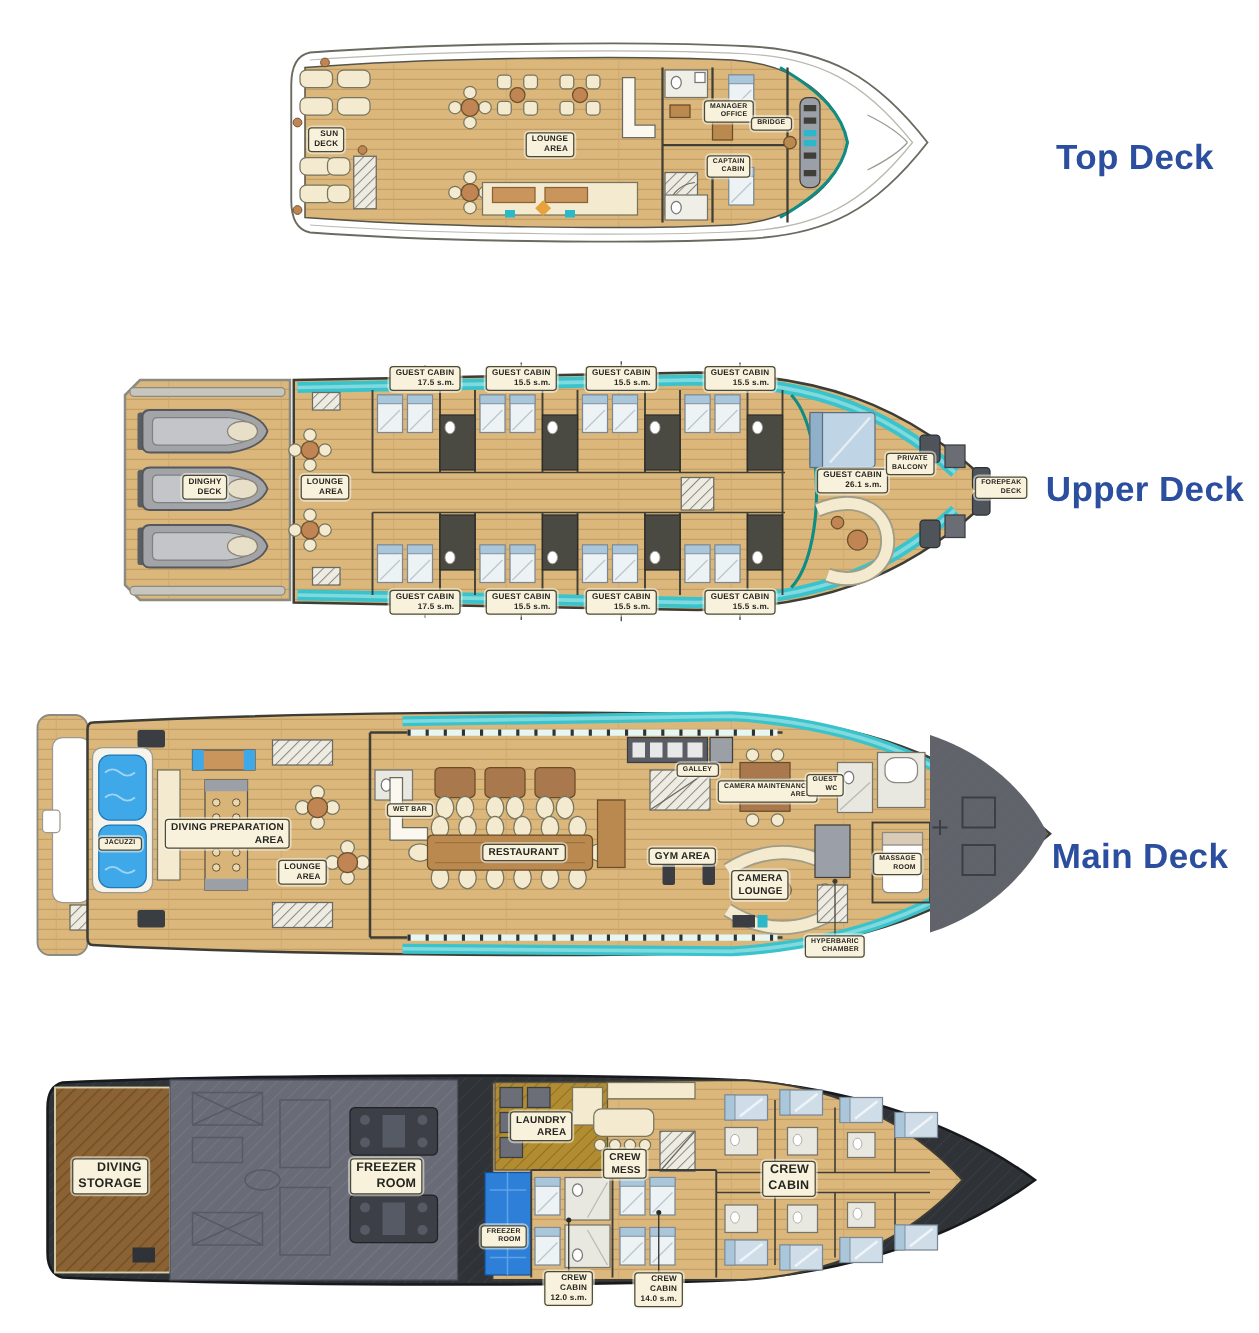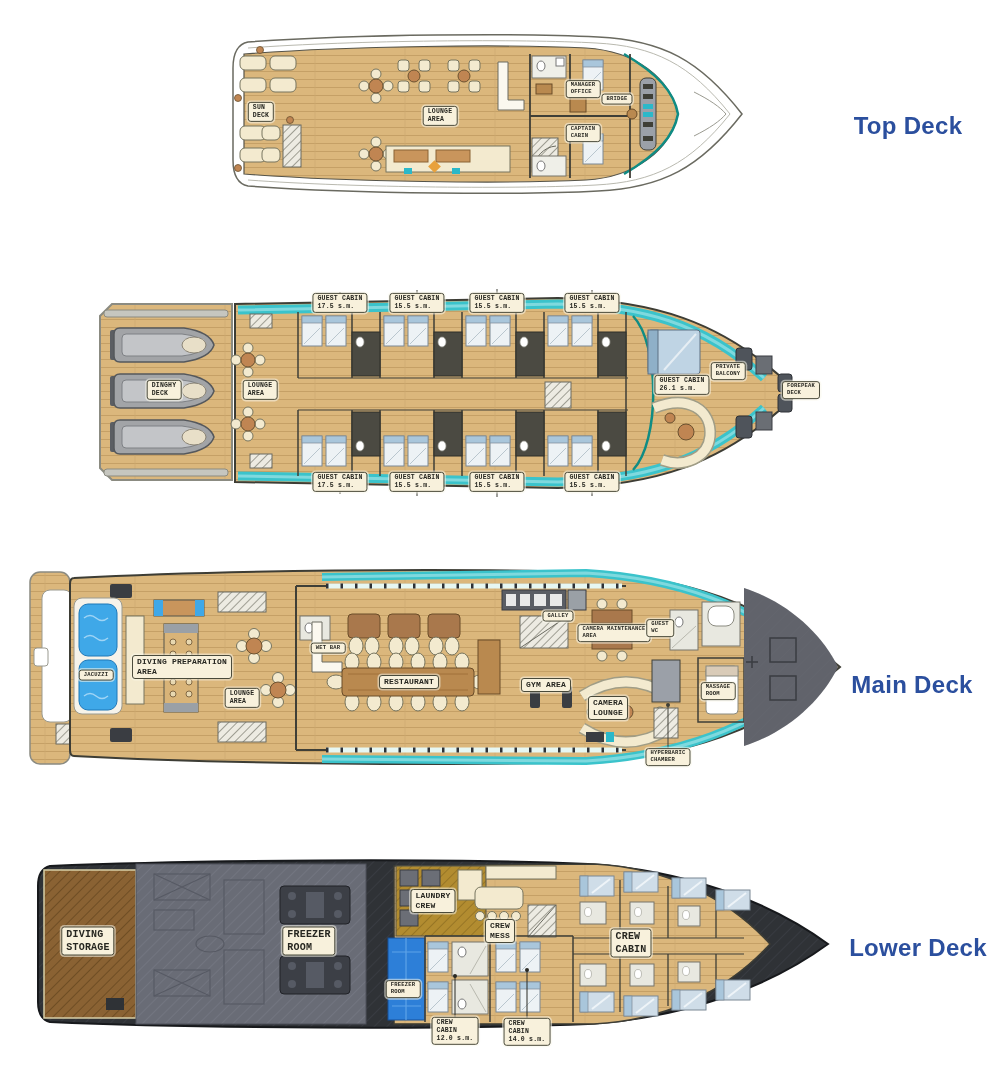--- a/index.html
+++ b/index.html
@@ -1,30 +1,30 @@
 <!DOCTYPE html>
 <html style="--deck-name: #2B4F9E; --label-bg: #F8F1DC; --wood: #DBB77C; --teal-walkway: #3BC3CB; --jacuzzi-blue: #3FA8E8; --freezer-blue: #2D7FD8; --engine-gray: #696C76; --storage-brown: #8A6233; --hull-dark: #2F3236;"><head>
 <meta charset="utf-8">
 <style>
   html,body{margin:0;padding:0;background:#fff}
   .page{position:relative;width:1007px;height:1066px;background:#fff;overflow:hidden;
         font-family:"Liberation Sans",sans-serif}
   .plan-svg{position:absolute;left:0;top:0;z-index:1}
   .plan-label{position:absolute;transform:translate(-50%,-50%);
       background:var(--label-bg,#F8F1DC);border:1px solid #4a4a3a;border-radius:3px;
-      padding:1px 4px;font-weight:bold;text-align:left;white-space:pre-line;
+      padding:1px 4px;font-weight:bold;text-align:right;white-space:pre-line;
       color:#262620;line-height:1.25;letter-spacing:.2px;z-index:3;
       box-shadow:0 0 0 1.5px rgba(250,247,235,.55);
-      font-family:Liberation Mono, monospace}
+      font-family:Liberation Sans, sans-serif}
   .sz-t{font-size:5.5px}
   .sz-s{font-size:6.5px}
   .sz-m{font-size:8px}
   .sz-l{font-size:10px}
   .deck-name{position:absolute;transform:translate(-50%,-50%);
-      color:var(--deck-name,#2B4F9E);font-weight:bold;font-size:24px;
+      color:var(--deck-name,#2B4F9E);font-weight:bold;font-size:28px;
       letter-spacing:.3px;z-index:3;white-space:nowrap;
       font-family:"Liberation Sans",sans-serif}
 </style>
 </head>
 <body>
 
 <div class="page">
 
 <svg class="plan-svg" width="1007" height="1066" viewBox="0 0 1007 1066">
   <defs>
@@ -582,50 +582,50 @@
 BALCONY</div>
 <div class="plan-label sz-t" style="left:801px;top:390px">FOREPEAK
 DECK</div>
 
 <div class="plan-label sz-t" style="left:96px;top:675px">JACUZZI</div>
 <div class="plan-label sz-m" style="left:182px;top:667px">DIVING PREPARATION
 AREA</div>
 <div class="plan-label sz-s" style="left:242px;top:698px">LOUNGE
 AREA</div>
 <div class="plan-label sz-t" style="left:328px;top:648px">WET BAR</div>
-<div class="plan-label sz-m" style="left:409px;top:682px">RESTAURANT</div>
+<div class="plan-label sz-m" style="left:419px;top:682px">RESTAURANT</div>
 <div class="plan-label sz-t" style="left:558px;top:616px">GALLEY</div>
 <div class="plan-label sz-m" style="left:546px;top:685px">GYM AREA</div>
 <div class="plan-label sz-t" style="left:614px;top:633px">CAMERA MAINTENANCE
 AREA</div>
 <div class="plan-label sz-t" style="left:660px;top:628px">GUEST
 WC</div>
 <div class="plan-label sz-m" style="left:608px;top:708px">CAMERA
 LOUNGE</div>
 <div class="plan-label sz-t" style="left:718px;top:691px">MASSAGE
 ROOM</div>
 <div class="plan-label sz-t" style="left:668px;top:757px">HYPERBARIC
 CHAMBER</div>
 
 <div class="plan-label sz-l" style="left:88px;top:941px">DIVING
 STORAGE</div>
 <div class="plan-label sz-l" style="left:309px;top:941px">FREEZER
 ROOM</div>
 <div class="plan-label sz-m" style="left:433px;top:901px">LAUNDRY
-CREW</div>
+AREA</div>
 <div class="plan-label sz-m" style="left:500px;top:931px">CREW
 MESS</div>
 <div class="plan-label sz-t" style="left:403px;top:989px">FREEZER
 ROOM</div>
 <div class="plan-label sz-l" style="left:631px;top:943px">CREW
 CABIN</div>
 <div class="plan-label sz-s" style="left:455px;top:1031px">CREW
 CABIN
 12.0 s.m.</div>
 <div class="plan-label sz-s" style="left:527px;top:1032px">CREW
 CABIN
 14.0 s.m.</div>
 
 <div class="deck-name" style="left:908px;top:126px">Top Deck</div>
+<div class="deck-name" style="left:916px;top:392px">Upper Deck</div>
 <div class="deck-name" style="left:912px;top:685px">Main Deck</div>
-<div class="deck-name" style="left:918px;top:948px">Lower Deck</div>
 
 </div>
 
 </body></html>

